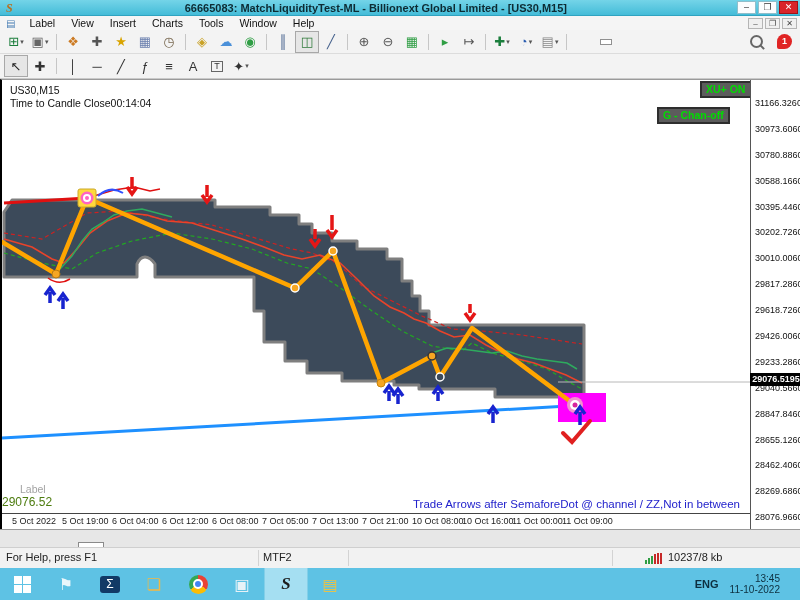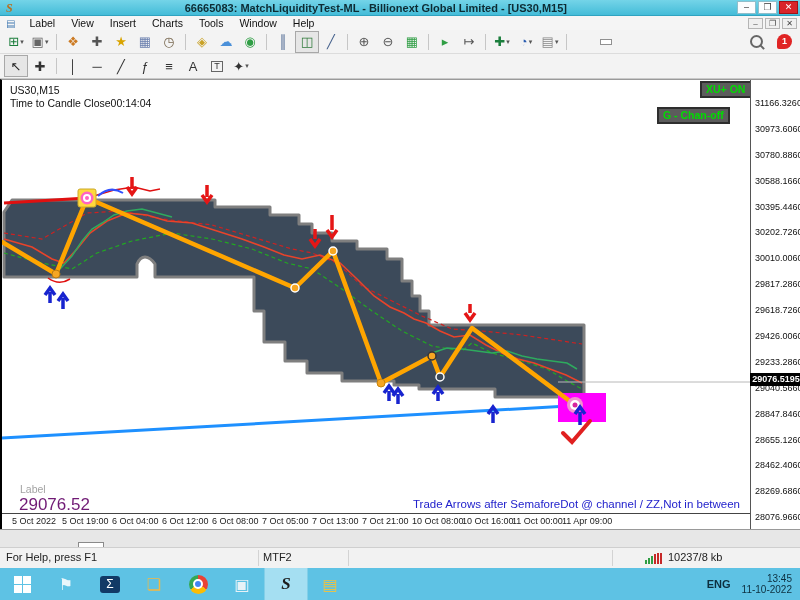--- a/index.html
+++ b/index.html
@@ -48,21 +48,21 @@
     border-top:1px solid #9a9a9a;box-sizing:border-box;border-left:2px solid #000000}
   .plot{position:absolute;left:0;top:0;width:748px;height:433px}
   .plot svg{display:block}
   .sym{position:absolute;left:8px;top:4px;font-size:10.5px;color:#111}
   .cdn{position:absolute;left:8px;top:17px;font-size:10.5px;color:#111}
   .gbadge{position:absolute;background:#5c5c5c;border:2px solid #2e2e2e;color:#00dd00;
     font-size:10.5px;font-weight:bold;padding:0 4px;line-height:13px;white-space:nowrap;overflow:hidden}
   .badge-xu{left:698px;top:1px;width:46px}
   .badge-chan{left:655px;top:27px}
   .lbl-title{position:absolute;left:18px;top:403px;font-size:10.5px;color:#a3a3a3}
-  .lbl-value{position:absolute;left:17px;top:415px;font-size:17px;color:#701a75}
+  .lbl-value{position:absolute;left:0;top:415px;font-size:12px;color:#4d7c0f}
   .note-red{position:absolute;left:503px;top:363px;font-size:9.5px;color:#e03c3c;white-space:nowrap}
   .note-blue{position:absolute;right:60px;top:418px;font-size:11.5px;color:#2222cc;white-space:nowrap}
   .paxis{position:absolute;left:748px;top:0;width:52px;height:450px;border-left:1px solid #555;
     box-sizing:border-box;padding-top:11px;overflow:hidden;background:#fff}
   .pl{height:25.9px;line-height:25.9px;font-size:9px;color:#111;padding-left:4px;white-space:nowrap}
   .ptag{position:absolute;left:748px;top:293px;width:52px;height:13px;background:#000;color:#fff;
     font-size:9px;font-weight:bold;text-align:center;line-height:13px;z-index:5}
   .taxis{position:absolute;left:0;top:433px;width:748px;height:17px;border-top:1px solid #444;
     box-sizing:border-box;display:flex;padding-left:10px;background:#fff}
   .tl{width:50px;font-size:9px;color:#222;line-height:15px;white-space:nowrap;flex:none}
@@ -93,21 +93,21 @@
   .task .winlogo,.task .chromeball{display:none}
   .task.start .winlogo{display:grid;grid-template-columns:8px 8px;grid-gap:1px}
   .winlogo i{width:8px;height:8px;background:#fff;display:block}
   .task.chrome .chromeball{display:block;width:19px;height:19px;border-radius:50%;position:relative;
     background:conic-gradient(#e94235 0 120deg,#fbbc05 0 240deg,#34a853 0 360deg)}
   .chromeball::after{content:"";position:absolute;left:4.5px;top:4.5px;width:6px;height:6px;
     background:#4285f4;border:2px solid #fff;border-radius:50%}
   .task.chip .g{width:20px;height:17px;border-radius:3px;display:flex;align-items:center;
     justify-content:center;font-size:12px}
   .task.italic .g{font-family:"Liberation Serif",serif;font-style:italic;font-weight:bold;font-size:17px}
-  .tray{margin-left:auto;display:flex;align-items:center;padding-right:8px}
+  .tray{margin-left:auto;display:flex;align-items:center;padding-right:20px}
   .trayicon{font-size:11px;color:#10384a;margin-left:11px}
   .lang{font-size:11px;font-weight:bold;color:#0d2f3f;margin-left:11px}
   .clock{text-align:right;font-size:10px;line-height:11px;color:#0d2f3f;margin-left:11px}
 </style>
 </head>
 <body>
 
 <div class="titlebar">
   <span class="appicon">S</span>
   <span class="title">66665083: MatchLiquidityTest-ML - Billionext Global Limited - [US30,M15]</span>
@@ -359,21 +359,21 @@
       <div class="tl">5 Oct 19:00</div>
       <div class="tl">6 Oct 04:00</div>
       <div class="tl">6 Oct 12:00</div>
       <div class="tl">6 Oct 08:00</div>
       <div class="tl">7 Oct 05:00</div>
       <div class="tl">7 Oct 13:00</div>
       <div class="tl">7 Oct 21:00</div>
       <div class="tl">10 Oct 08:00</div>
       <div class="tl">10 Oct 16:00</div>
       <div class="tl">11 Oct 00:00</div>
-      <div class="tl">11 Apr 09:00</div>
+      <div class="tl">11 Oct 09:00</div>
     </div>
 </div>
 
 <div class="tabbar">
   <div style="display:flex;align-items:flex-end">
       <span class="tab"></span>
       <span class="tab"></span>
       <span class="tab active"></span>
       <span class="tab"></span>
     </div>

